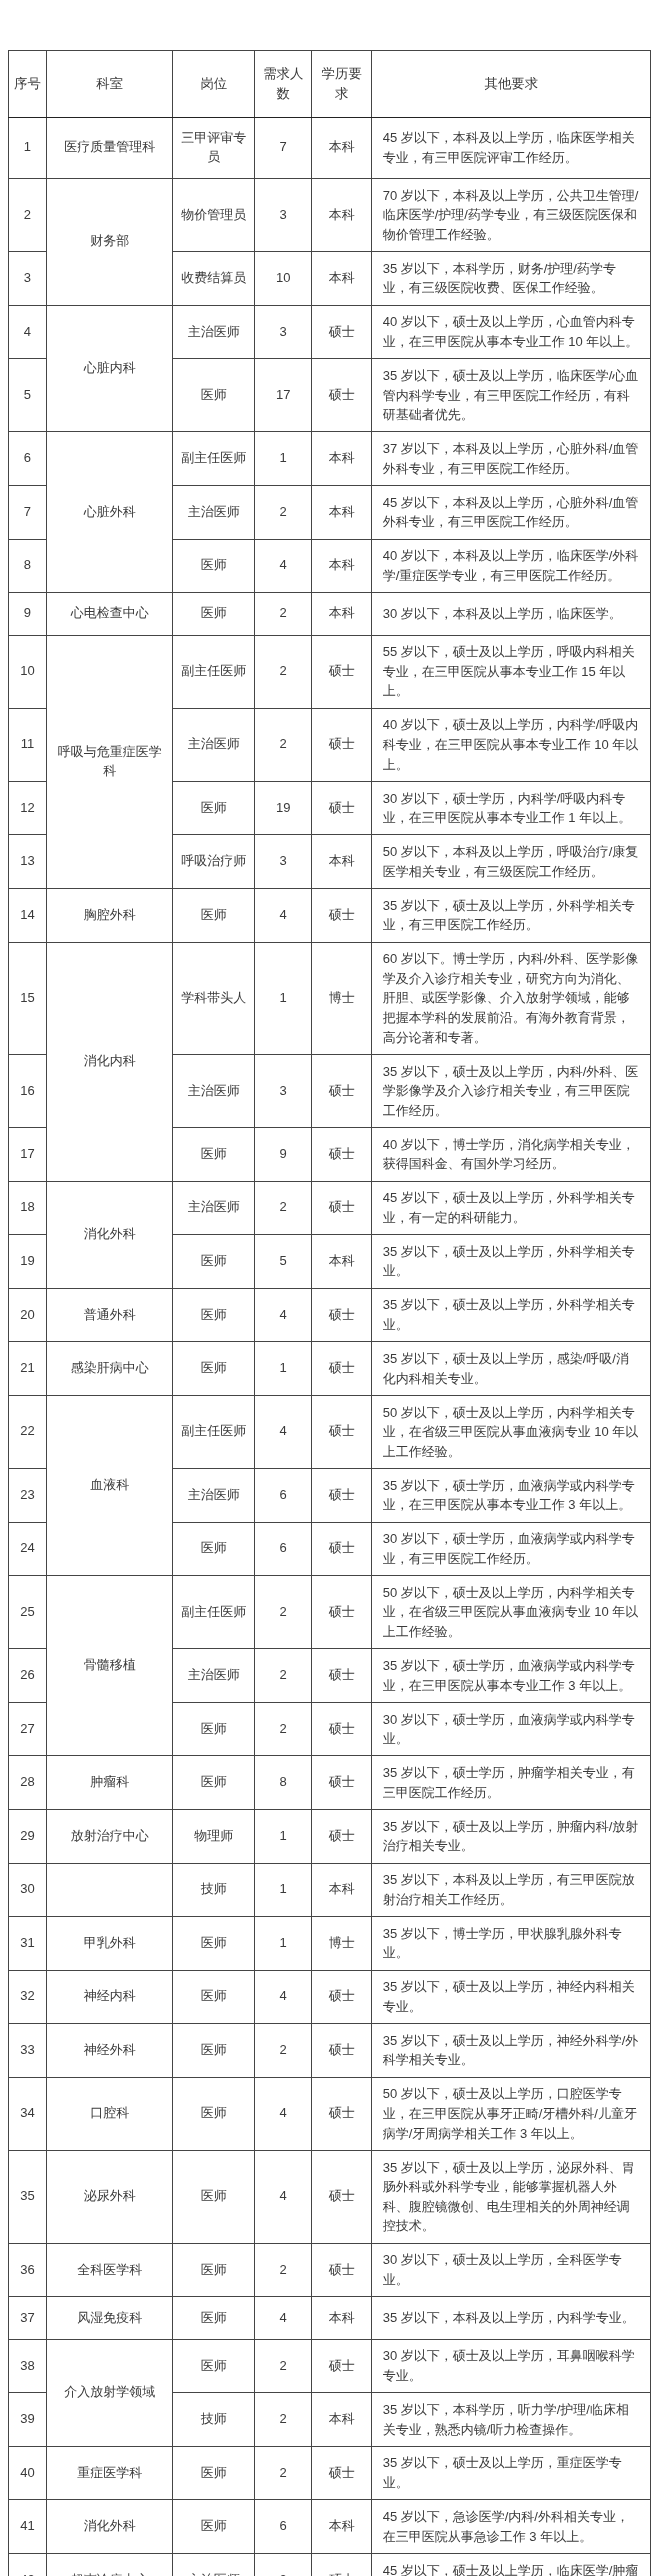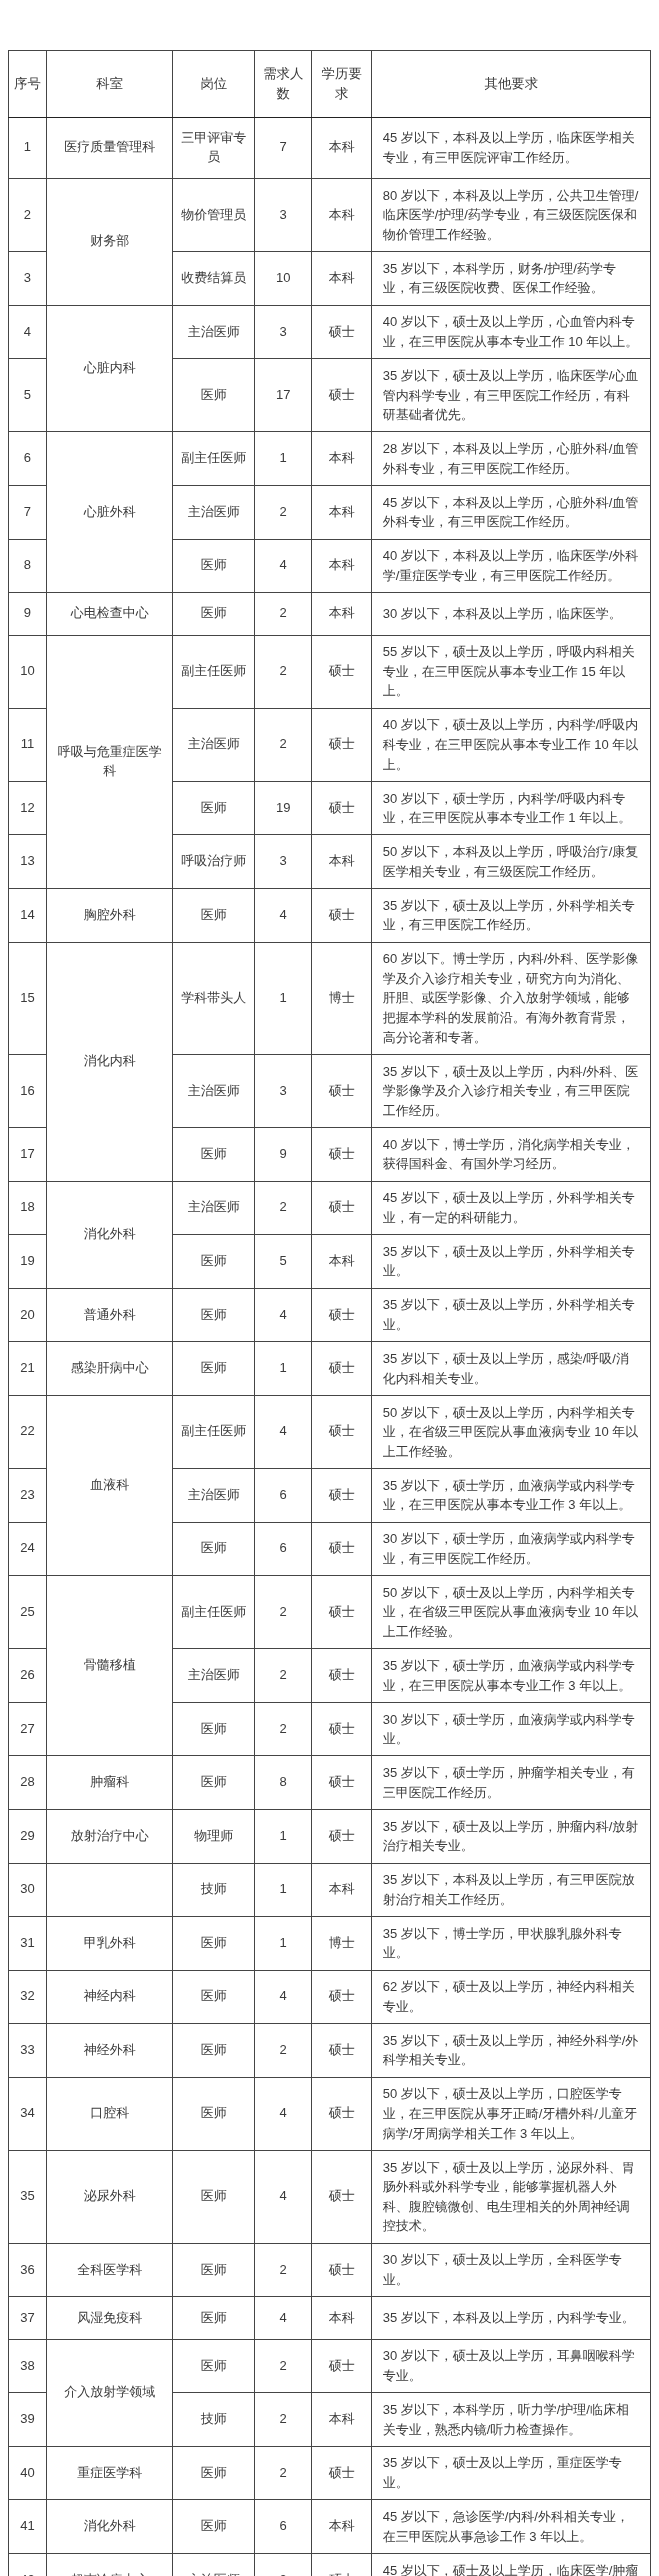--- a/index.html
+++ b/index.html
@@ -83,21 +83,21 @@
           <td>7</td>
           <td>本科</td>
           <td class="req">45 岁以下，本科及以上学历，临床医学相关专业，有三甲医院评审工作经历。</td>
         </tr>
         <tr class="grp">
           <td>2</td>
           <td rowspan="2">财务部</td>
           <td>物价管理员</td>
           <td>3</td>
           <td>本科</td>
-          <td class="req">80 岁以下，本科及以上学历，公共卫生管理/临床医学/护理/药学专业，有三级医院医保和物价管理工作经验。</td>
+          <td class="req">70 岁以下，本科及以上学历，公共卫生管理/临床医学/护理/药学专业，有三级医院医保和物价管理工作经验。</td>
         </tr>
         <tr>
           <td>3</td>
           <td>收费结算员</td>
           <td>10</td>
           <td>本科</td>
           <td class="req">35 岁以下，本科学历，财务/护理/药学专业，有三级医院收费、医保工作经验。</td>
         </tr>
         <tr class="grp">
           <td>4</td>
@@ -113,21 +113,21 @@
           <td>17</td>
           <td>硕士</td>
           <td class="req">35 岁以下，硕士及以上学历，临床医学/心血管内科学专业，有三甲医院工作经历，有科研基础者优先。</td>
         </tr>
         <tr class="grp">
           <td>6</td>
           <td rowspan="3">心脏外科</td>
           <td>副主任医师</td>
           <td>1</td>
           <td>本科</td>
-          <td class="req">28 岁以下，本科及以上学历，心脏外科/血管外科专业，有三甲医院工作经历。</td>
+          <td class="req">37 岁以下，本科及以上学历，心脏外科/血管外科专业，有三甲医院工作经历。</td>
         </tr>
         <tr>
           <td>7</td>
           <td>主治医师</td>
           <td>2</td>
           <td>本科</td>
           <td class="req">45 岁以下，本科及以上学历，心脏外科/血管外科专业，有三甲医院工作经历。</td>
         </tr>
         <tr>
           <td>8</td>
@@ -309,21 +309,21 @@
           <td>1</td>
           <td>博士</td>
           <td class="req">35 岁以下，博士学历，甲状腺乳腺外科专业。</td>
         </tr>
         <tr class="grp">
           <td>32</td>
           <td>神经内科</td>
           <td>医师</td>
           <td>4</td>
           <td>硕士</td>
-          <td class="req">62 岁以下，硕士及以上学历，神经内科相关专业。</td>
+          <td class="req">35 岁以下，硕士及以上学历，神经内科相关专业。</td>
         </tr>
         <tr class="grp">
           <td>33</td>
           <td>神经外科</td>
           <td>医师</td>
           <td>2</td>
           <td>硕士</td>
           <td class="req">35 岁以下，硕士及以上学历，神经外科学/外科学相关专业。</td>
         </tr>
         <tr class="grp">

